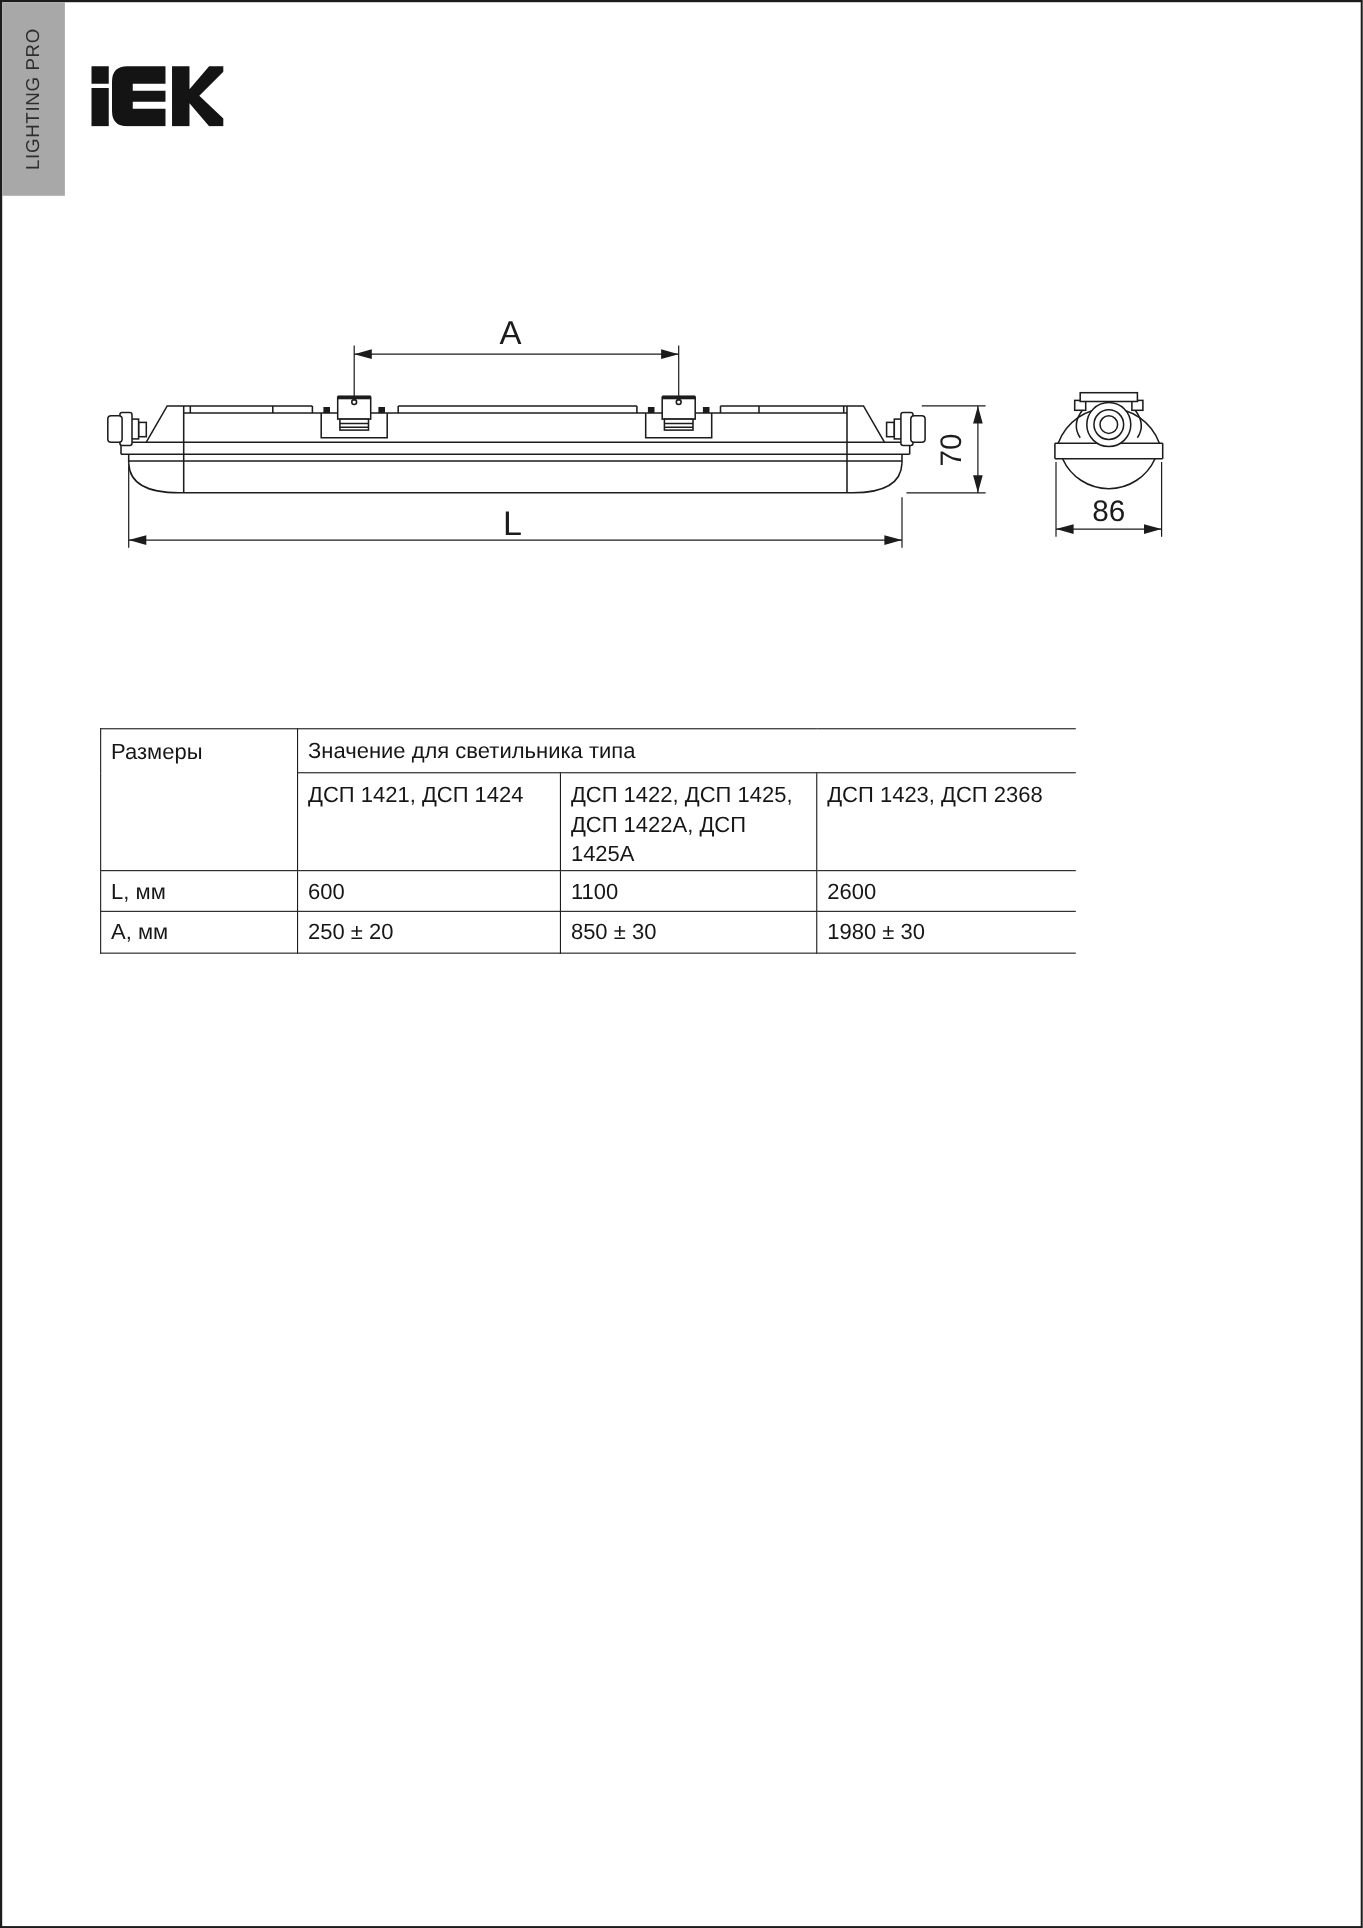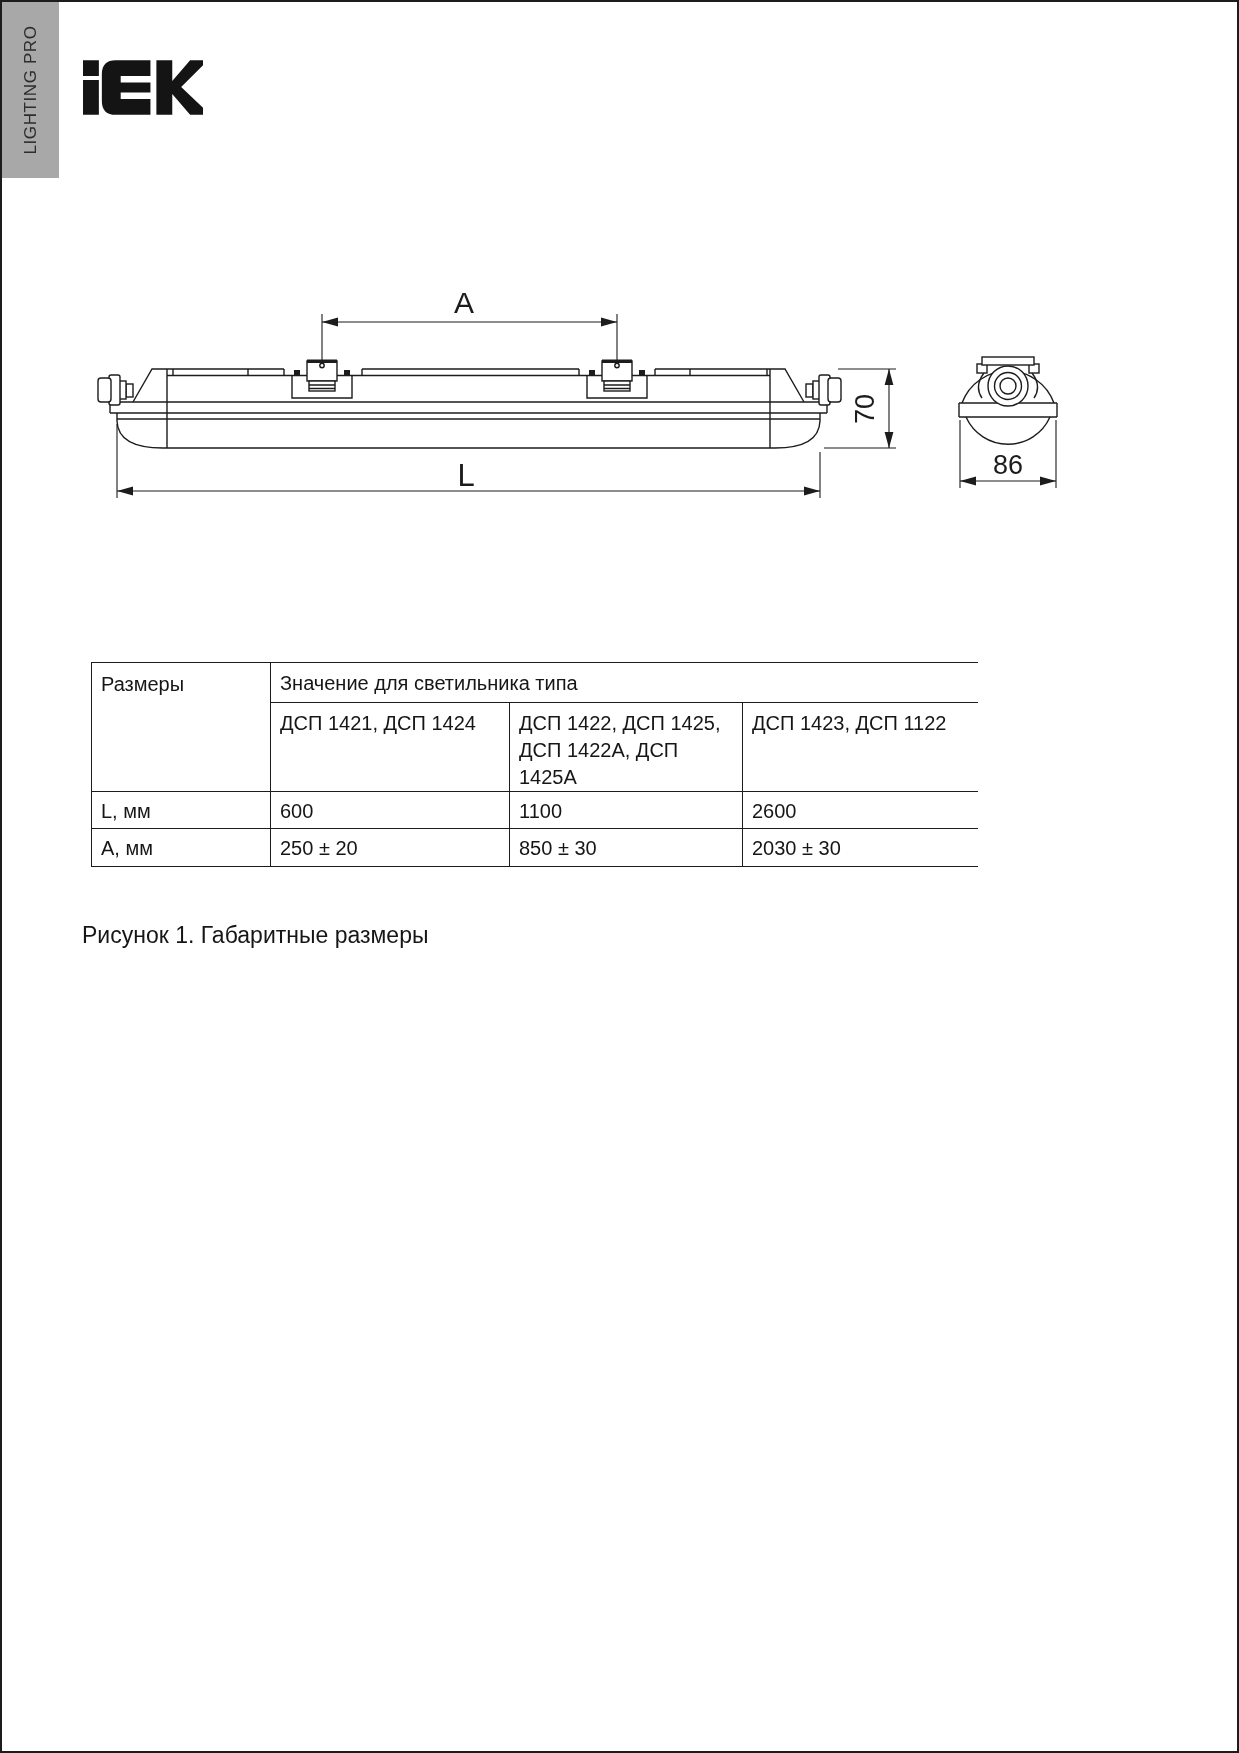--- a/index.html
+++ b/index.html
@@ -156,31 +156,30 @@
         <col style="width:235px">
     </colgroup>
     <tbody>
       <tr class="r1">
         <td class="c-razmery" rowspan="2">Размеры</td>
         <td class="c-group" colspan="3">Значение для светильника типа</td>
       </tr>
       <tr class="r2">
         <td class="t1">ДСП 1421, ДСП 1424</td>
         <td class="t2">ДСП 1422, ДСП 1425, ДСП 1422А, ДСП 1425А</td>
-        <td class="t3">ДСП 1423, ДСП 1122</td>
+        <td class="t3">ДСП 1423, ДСП 2368</td>
       </tr>
       <tr class="r3">
         <td class="c-label">L, мм</td>
         <td class="v1">600</td>
         <td class="v2">1100</td>
         <td class="v3">2600</td>
       </tr>
       <tr class="r4">
         <td class="c-label">А, мм</td>
         <td class="v1">250 ± 20</td>
         <td class="v2">850 ± 30</td>
-        <td class="v3">2030 ± 30</td>
+        <td class="v3">1980 ± 30</td>
       </tr>
     </tbody>
   </table>
 
-  <div class="caption">Рисунок 1. Габаритные размеры</div>
 </div>
 
 </body></html>

